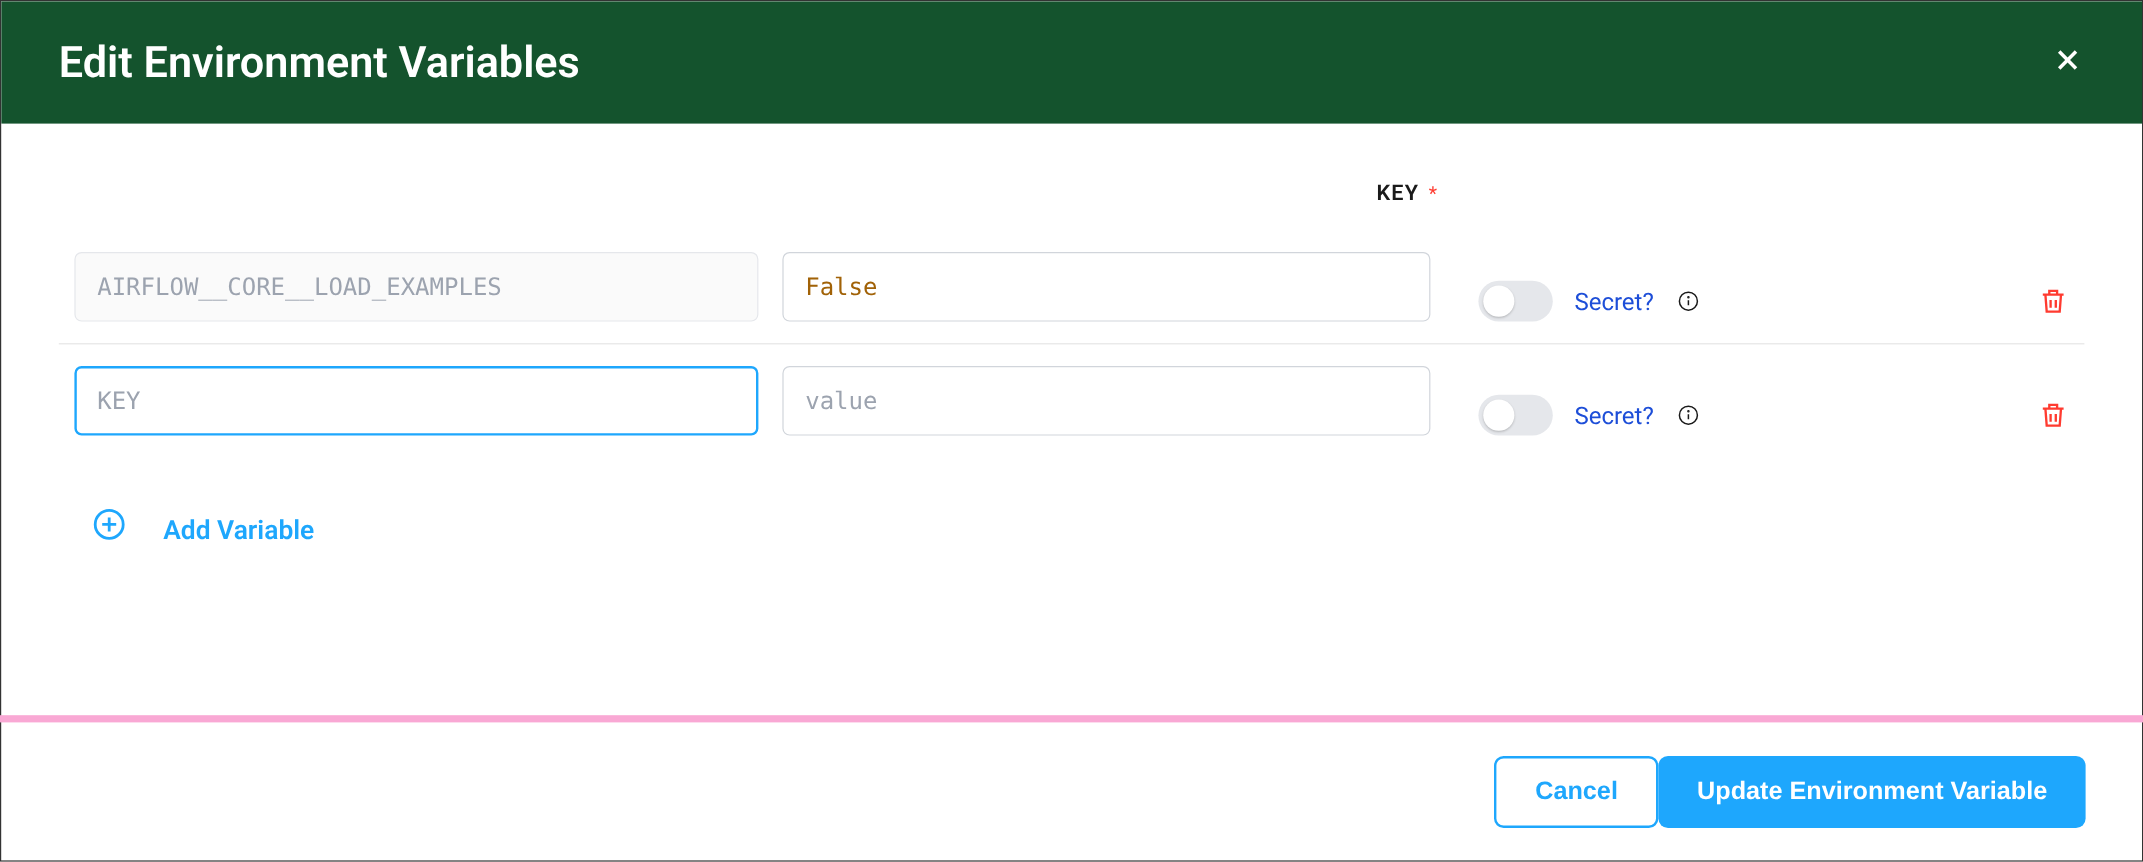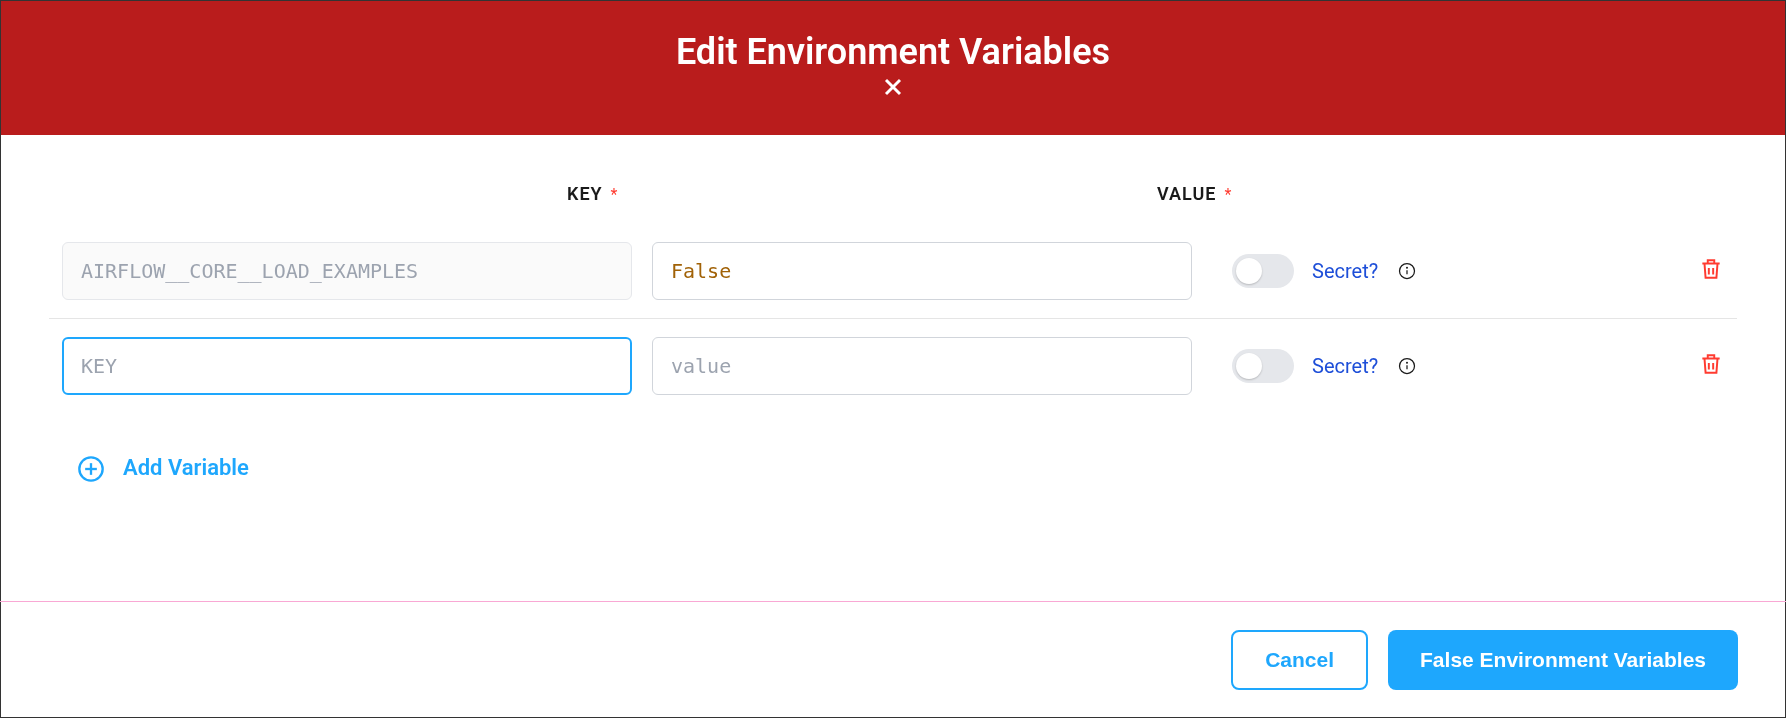--- a/index.html
+++ b/index.html
@@ -9,27 +9,26 @@
     }
     body {
       font-family: -apple-system, BlinkMacSystemFont, "Segoe UI", Roboto, Helvetica, Arial, sans-serif;
       background: #fff;
       width: 1786px;
       height: 718px;
       border: 1px solid #333;
       overflow: hidden;
     }
     .modal-header {
-      background: #b91c1c;
+      background: #14532d;
       color: #fff;
       padding: 30px 48px;
       display: flex;
       justify-content: space-between;
       align-items: center;
-      flex-direction: column;
     }
     .modal-title {
       font-size: 36px;
       font-weight: 600;
     }
     .close-icon {
       cursor: pointer;
       color: #fff;
     }
     .close-icon svg {
@@ -59,21 +58,21 @@
       font-weight: 600;
       letter-spacing: 1px;
       color: #1a1a1a;
     }
     .required {
       color: #ff3b30;
       margin-left: 4px;
     }
     .var-row {
       display: flex;
-      align-items: center;
+      align-items: flex-end;
       padding: 18px 13px;
     }
     .var-row.divider {
       border-bottom: 1px solid #e5e5e5;
     }
     .input {
       font-family: ui-monospace, SFMono-Regular, "SF Mono", Menlo, Monaco, Consolas, monospace;
       font-size: 20px;
       padding: 16px 18px;
       border: 1px solid #d1d5db;
@@ -142,22 +141,22 @@
     }
     .delete-icon svg {
       width: 26px;
       height: 26px;
       stroke: #ff3b30;
       fill: none;
       stroke-width: 1.8;
     }
     .add-variable {
       display: flex;
-      align-items: flex-start;
-      gap: 18px;
+      align-items: flex-end;
+      gap: 31px;
       margin-top: 42px;
       cursor: pointer;
       padding-left: 28px;
     }
     .add-icon svg {
       width: 28px;
       height: 28px;
       stroke: #1ea7fd;
       fill: none;
       stroke-width: 2;
@@ -165,25 +164,24 @@
     .add-label {
       color: #1ea7fd;
       font-size: 22px;
       font-weight: 600;
     }
     .modal-footer {
       position: absolute;
       bottom: 0;
       left: 0;
       right: 0;
-      border-top: 1px solid #f9a8d4;
+      border-top: 6px solid #f9a8d4;
       padding: 28px 48px;
       display: flex;
       justify-content: flex-end;
-      gap: 20px;
     }
     .btn {
       padding: 16px 32px;
       font-size: 21px;
       font-weight: 600;
       border-radius: 8px;
       cursor: pointer;
       border: none;
     }
     .btn-secondary {
@@ -205,24 +203,20 @@
     <svg viewBox="0 0 24 24" fill="none">
         <path d="M6 6L18 18M18 6L6 18"></path>
       </svg>
   </div>
 </div>
 
 <div class="modal-body">
   <div class="column-headers">
     <div class="col-key">
       <span class="label">KEY</span>
-      <span class="required">*</span>
-    </div>
-    <div class="col-value">
-      <span class="label">VALUE</span>
       <span class="required">*</span>
     </div>
   </div>
 
   <div class="var-row divider">
     <div class="col-key">
       <input class="input readonly" readonly="" value="AIRFLOW__CORE__LOAD_EXAMPLES" style="">
     </div>
     <div class="col-value">
       <input class="input" value="False" style="">
@@ -281,14 +275,14 @@
           <line x1="12" y1="7" x2="12" y2="17"></line>
           <line x1="7" y1="12" x2="17" y2="12"></line>
         </svg>
     </span>
     <span class="add-label">Add Variable</span>
   </div>
 </div>
 
 <div class="modal-footer">
   <button class="btn btn-secondary">Cancel</button>
-  <button class="btn btn-primary">False Environment Variables</button>
+  <button class="btn btn-primary">Update Environment Variable</button>
 </div>
 
 </body></html>

